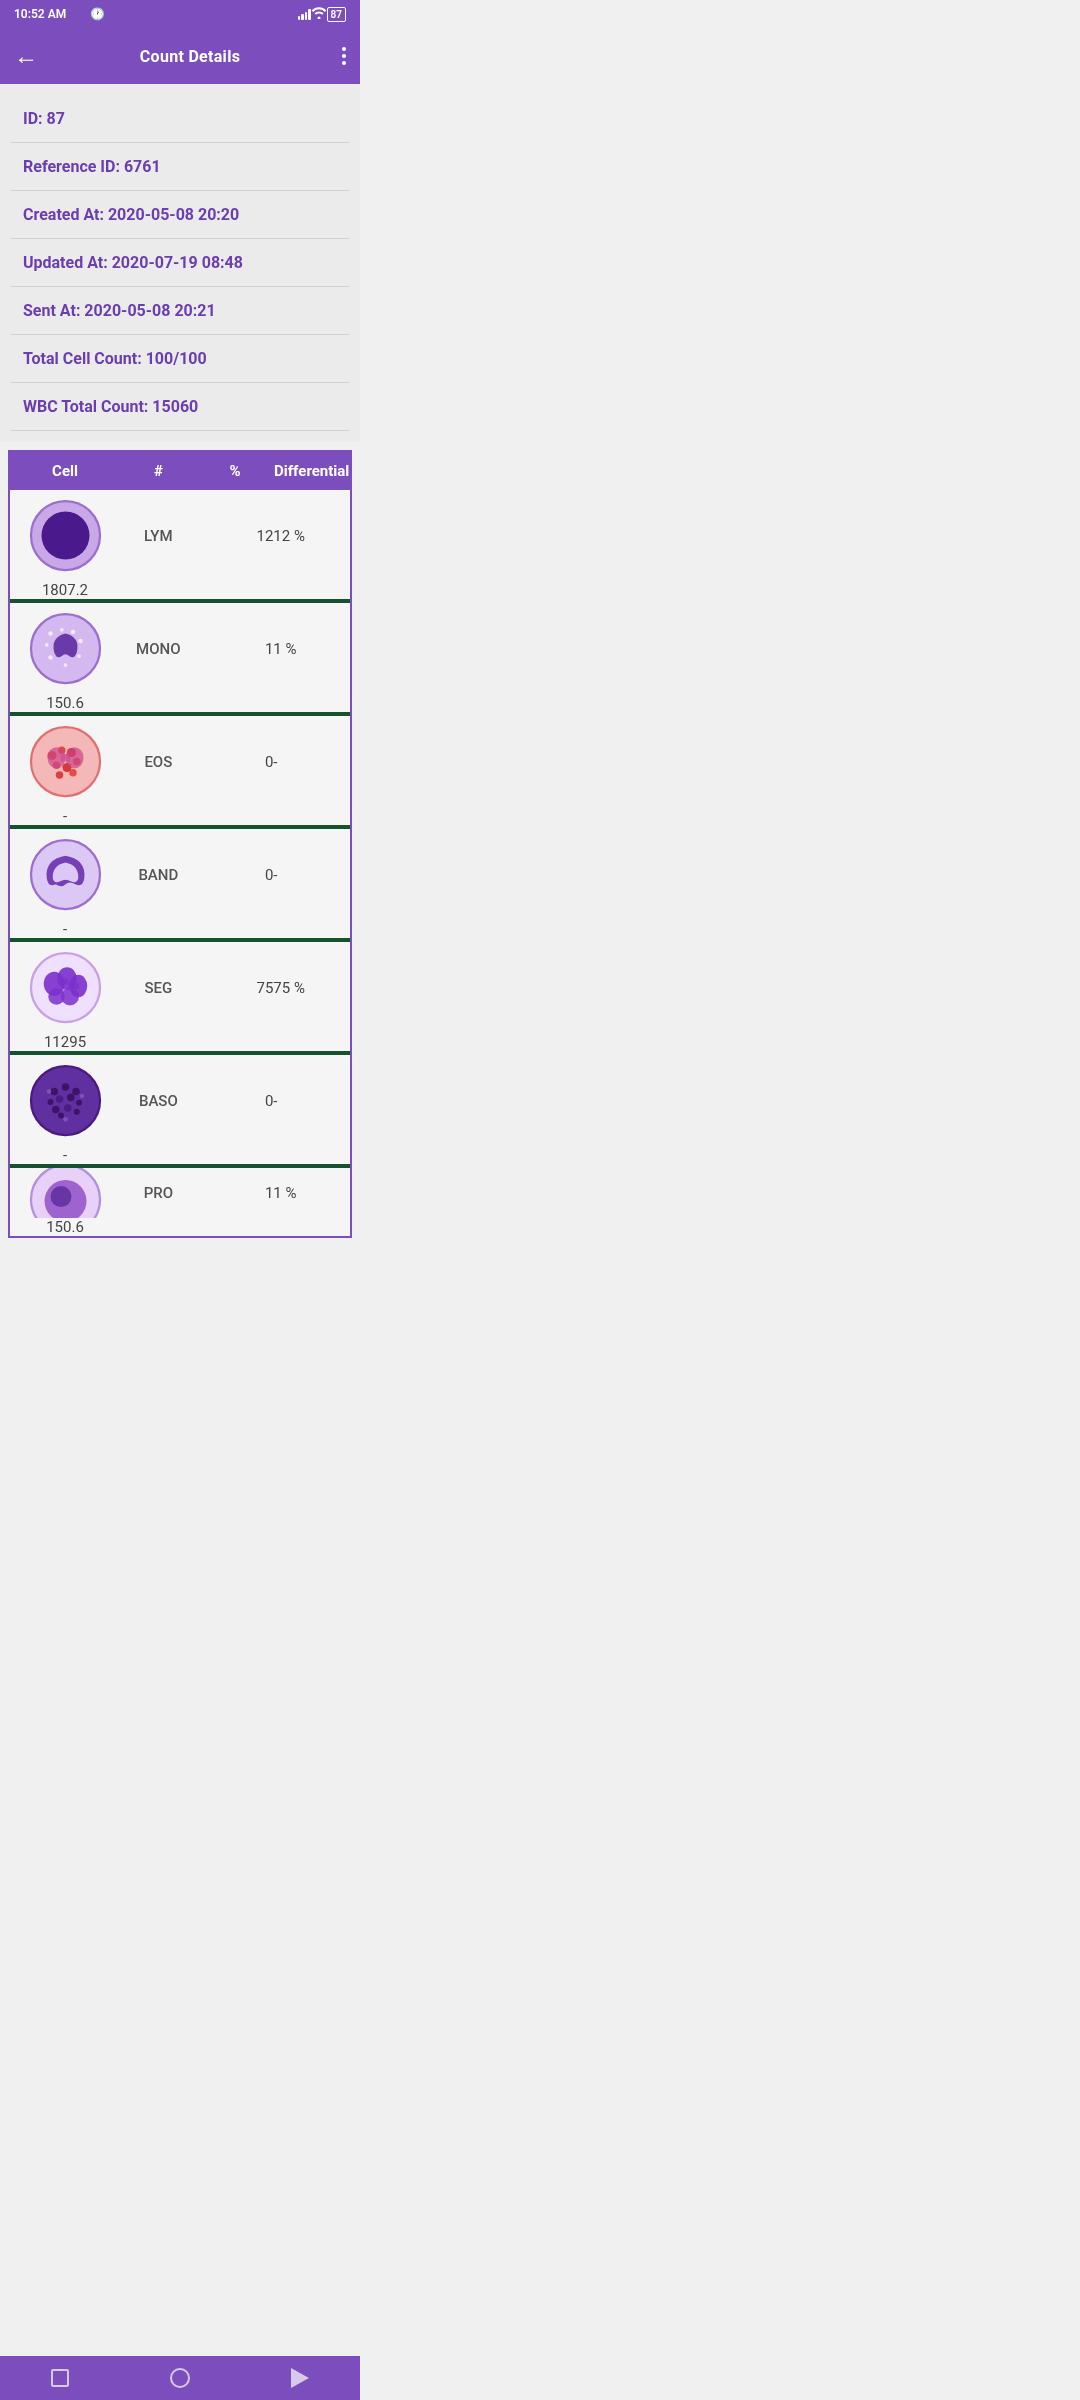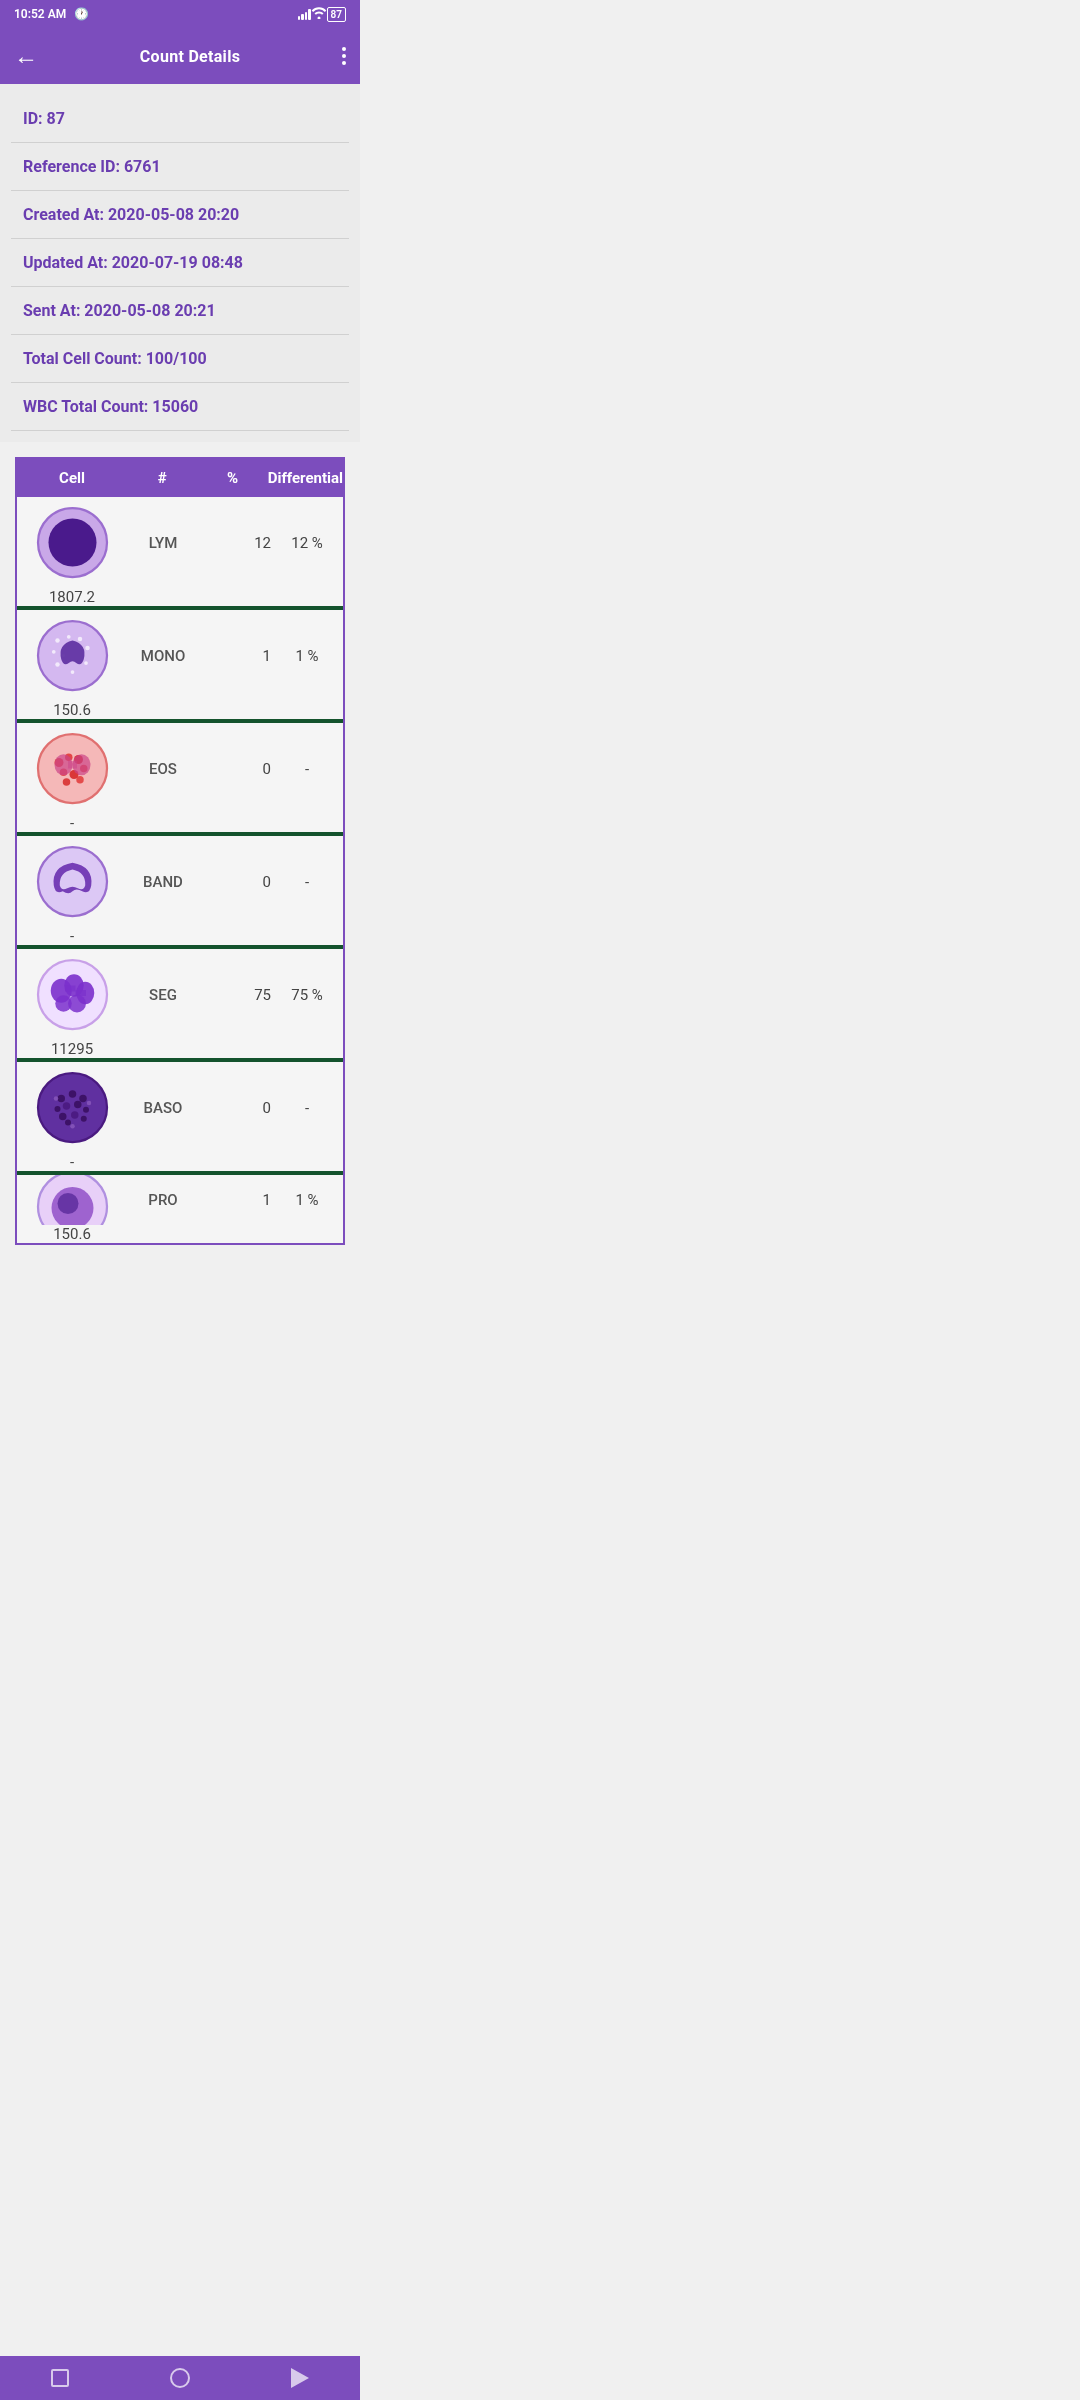--- a/index.html
+++ b/index.html
@@ -17,21 +17,21 @@
       background: #7c4dbd;
       color: white;
       display: flex;
       justify-content: space-between;
       align-items: center;
       padding: 6px 14px;
       font-size: 12px;
       font-weight: 600;
       height: 28px;
     }
-    .status-bar-left { display: flex; align-items: center; gap: 8px; }
+    .status-bar-left { display: flex; align-items: center; gap: 24px; }
     .status-bar-right { display: flex; align-items: center; }
     .signal-icon { display: flex; align-items: flex-end; gap: 1px; height: 12px; }
     .signal-icon span {
       display: inline-block;
       width: 2.5px;
       background: white;
       border-radius: 1px;
     }
     .wifi-icon { font-size: 11px; }
     .battery-box {
@@ -94,21 +94,21 @@
       padding: 14px 12px;
       border-bottom: 1px solid #d0d0d0;
       font-size: 16px;
       font-weight: 700;
       color: #6a3db0;
     }
 
     
     .table-container {
       border: 2px solid #7c4dbd;
-      margin: 15px;
+      margin: 8px;
     }
     .table-header {
       background: #7c4dbd;
       display: grid;
       grid-template-columns: 110px 1fr 1fr 1fr;
       padding: 10px 0;
     }
     .table-header-cell {
       color: white;
       font-size: 15px;
@@ -142,21 +142,20 @@
       font-size: 15px;
       color: #555;
       font-weight: 500;
     }
     .cell-num {
       text-align: right;
       font-size: 15px;
       color: #444;
     }
     .cell-pct {
-      text-align: center;
       font-size: 15px;
       color: #444;
     }
     .cell-diff {
       text-align: center;
       font-size: 15px;
       color: #444;
     }
 
     

